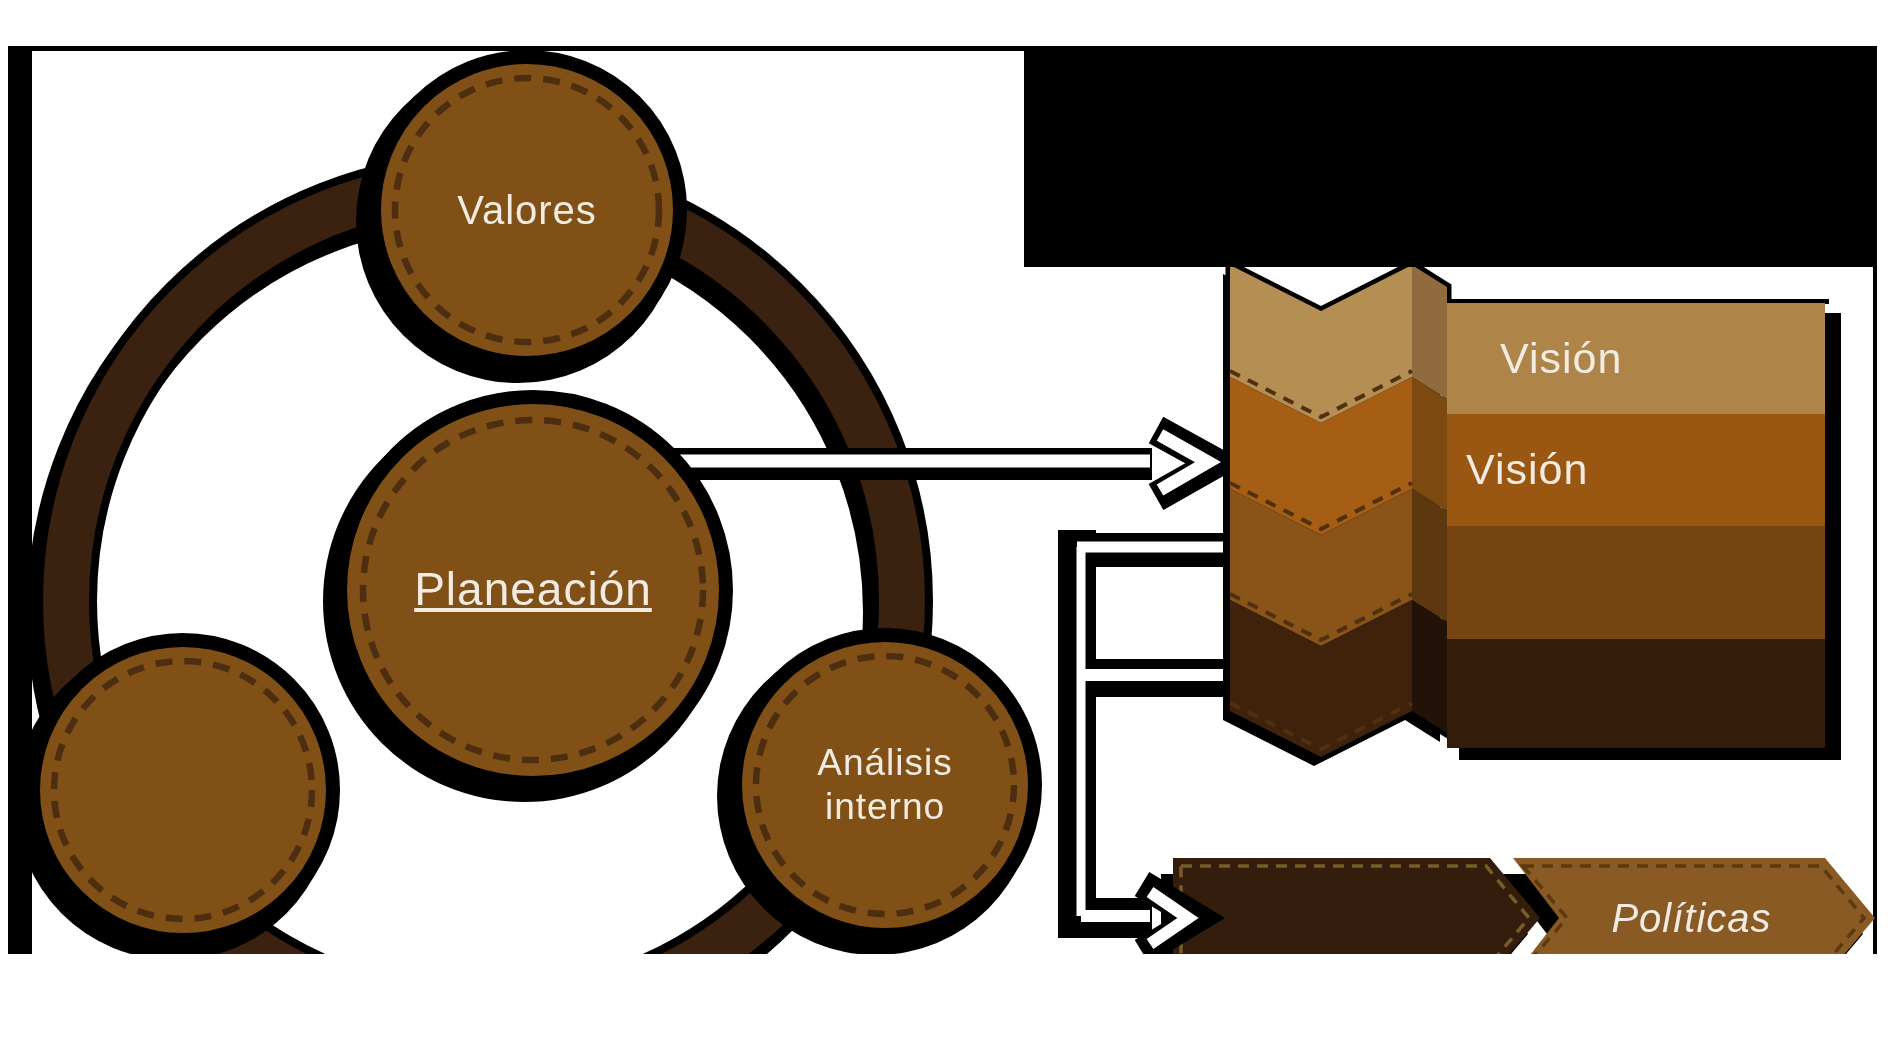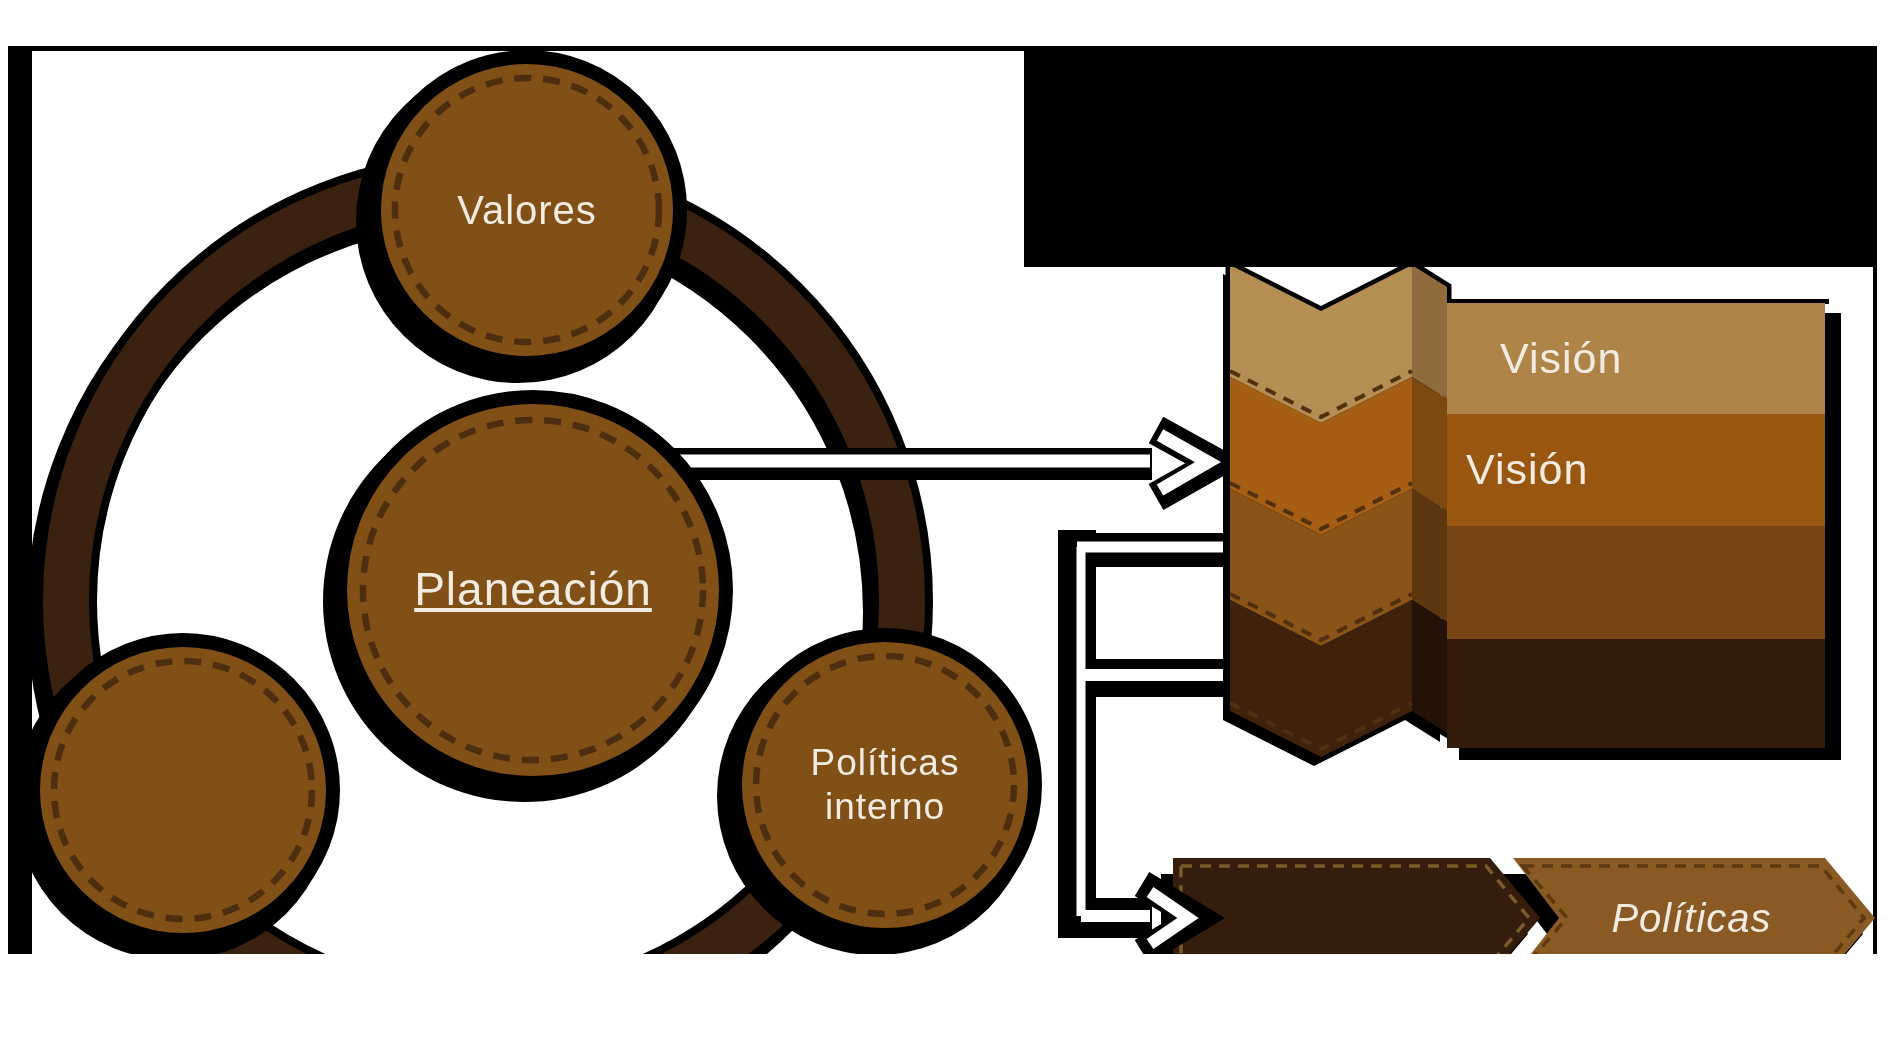--- a/index.html
+++ b/index.html
@@ -126,20 +126,20 @@
     <circle cx="885" cy="785" r="150" stroke="#000000" stroke-width="14" fill="#815016"></circle>
     <circle cx="885" cy="785" r="129" fill="none" stroke-width="6.5" stroke-dasharray="17 12" stroke="#4d2e10"></circle>
   </g>
 </svg>
 
   <div class="lbl f40" style="left:377px;top:160px;width:300px;height:100px;">Valores</div>
 
   <div class="lbl f46" style="left:358px;top:540px;width:350px;height:100px;text-decoration:underline;">Planeación</div>
 
 
-  <div class="lbl f37" style="left:775px;top:730px;width:220px;height:110px;">Políticas interno</div>
+  <div class="lbl f37" style="left:775px;top:730px;width:220px;height:110px;">Análisis interno</div>
 
   <div class="lbl left f43" style="left:1500px;top:303px;width:320px;height:111px;">Visión</div>
   <div class="lbl left f43" style="left:1466px;top:414px;width:320px;height:112px;">Visión</div>
 
   <div class="lbl f40" style="left:1548px;top:858px;width:287px;height:119px;font-style:italic;">Políticas</div>
 
 </div>
 
 </body></html>

